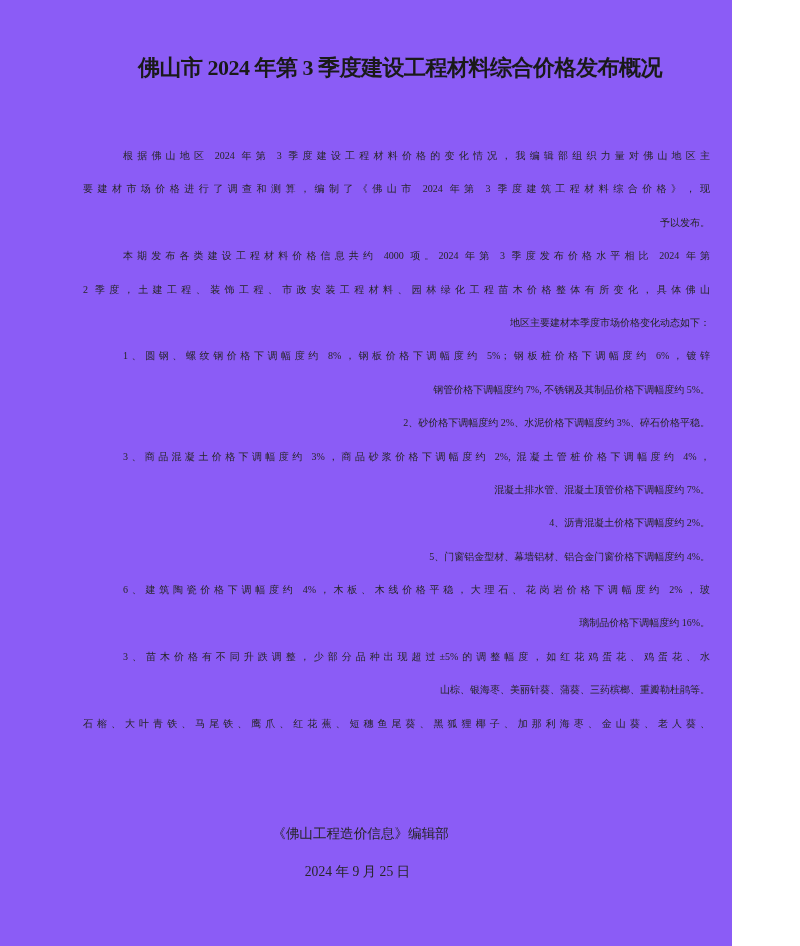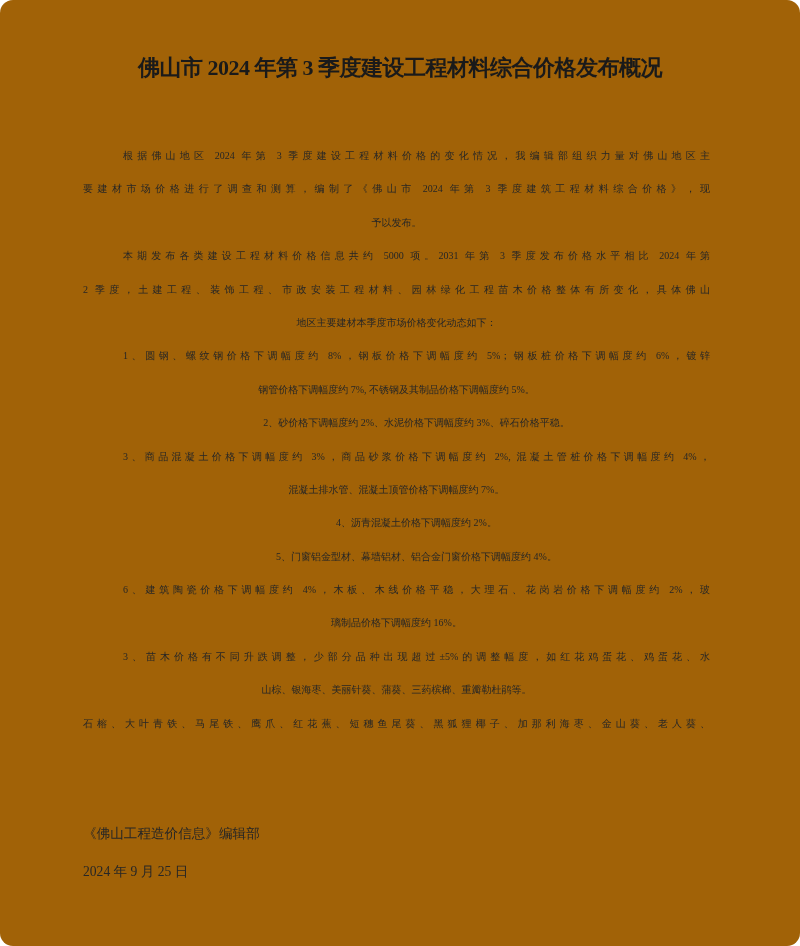--- a/index.html
+++ b/index.html
@@ -3,25 +3,24 @@
 <meta charset="utf-8">
 <style>
   html, body { margin: 0; padding: 0; }
   body {
     width: 800px; height: 946px;
     background: #ffffff;
     font-family: "Liberation Serif", "DejaVu Serif", serif;
   }
   .page {
     position: relative;
-    width: 800px; height: 946px;
-    background: #a16207;
+    width: 732px; height: 946px;
+    background: #8b5cf6;
     color: #262626;
     overflow: hidden;
-    border-radius: 13px;
   }
   .doc-title {
     position: absolute;
     top: 50px; left: 0;
     width: 800px;
     margin: 0;
     text-align: center;
     font-size: 22px;
     line-height: 36px;
     font-weight: bold;
@@ -34,36 +33,36 @@
     top: 139px; left: 83px;
     width: 627px;
     font-size: 10px;
     color: #262626;
   }
   .para { margin: 0; padding: 0; }
   .line {
     display: block;
     height: 33.4px;
     line-height: 33.4px;
-    text-align: center;
+    text-align: right;
     white-space: normal;
     overflow: hidden;
   }
   .jf {
     text-align: justify;
     text-align-last: justify;
     text-justify: inter-character;
   }
   .indent { text-indent: 40px; }
   .signature {
     position: absolute;
     top: 815px;
     right: 94px;
     left: 83px;
-    text-align: left;
+    text-align: center;
     font-size: 13.6px;
     line-height: 38px;
     color: #262626;
   }
   .sig-date { padding-right: 6px; }
 </style>
 </head>
 <body>
 
 <div class="page">
@@ -72,21 +71,21 @@
 
   <div class="doc-body">
 
     <p class="para">
       <span class="line jf indent">根据佛山地区 2024 年第 3 季度建设工程材料价格的变化情况，我编辑部组织力量对佛山地区主</span>
       <span class="line jf">要建材市场价格进行了调查和测算，编制了《佛山市 2024 年第 3 季度建筑工程材料综合价格》，现</span>
       <span class="line">予以发布。</span>
     </p>
 
     <p class="para">
-      <span class="line jf indent">本期发布各类建设工程材料价格信息共约 5000 项。2031 年第 3 季度发布价格水平相比 2024 年第</span>
+      <span class="line jf indent">本期发布各类建设工程材料价格信息共约 4000 项。2024 年第 3 季度发布价格水平相比 2024 年第</span>
       <span class="line jf">2 季度，土建工程、装饰工程、市政安装工程材料、园林绿化工程苗木价格整体有所变化，具体佛山</span>
       <span class="line">地区主要建材本季度市场价格变化动态如下：</span>
     </p>
 
     <p class="para">
       <span class="line jf indent">1、圆钢、螺纹钢价格下调幅度约 8%，钢板价格下调幅度约 5%；钢板桩价格下调幅度约 6%，镀锌</span>
       <span class="line">钢管价格下调幅度约 7%, 不锈钢及其制品价格下调幅度约 5%。</span>
     </p>
 
     <p class="para">

